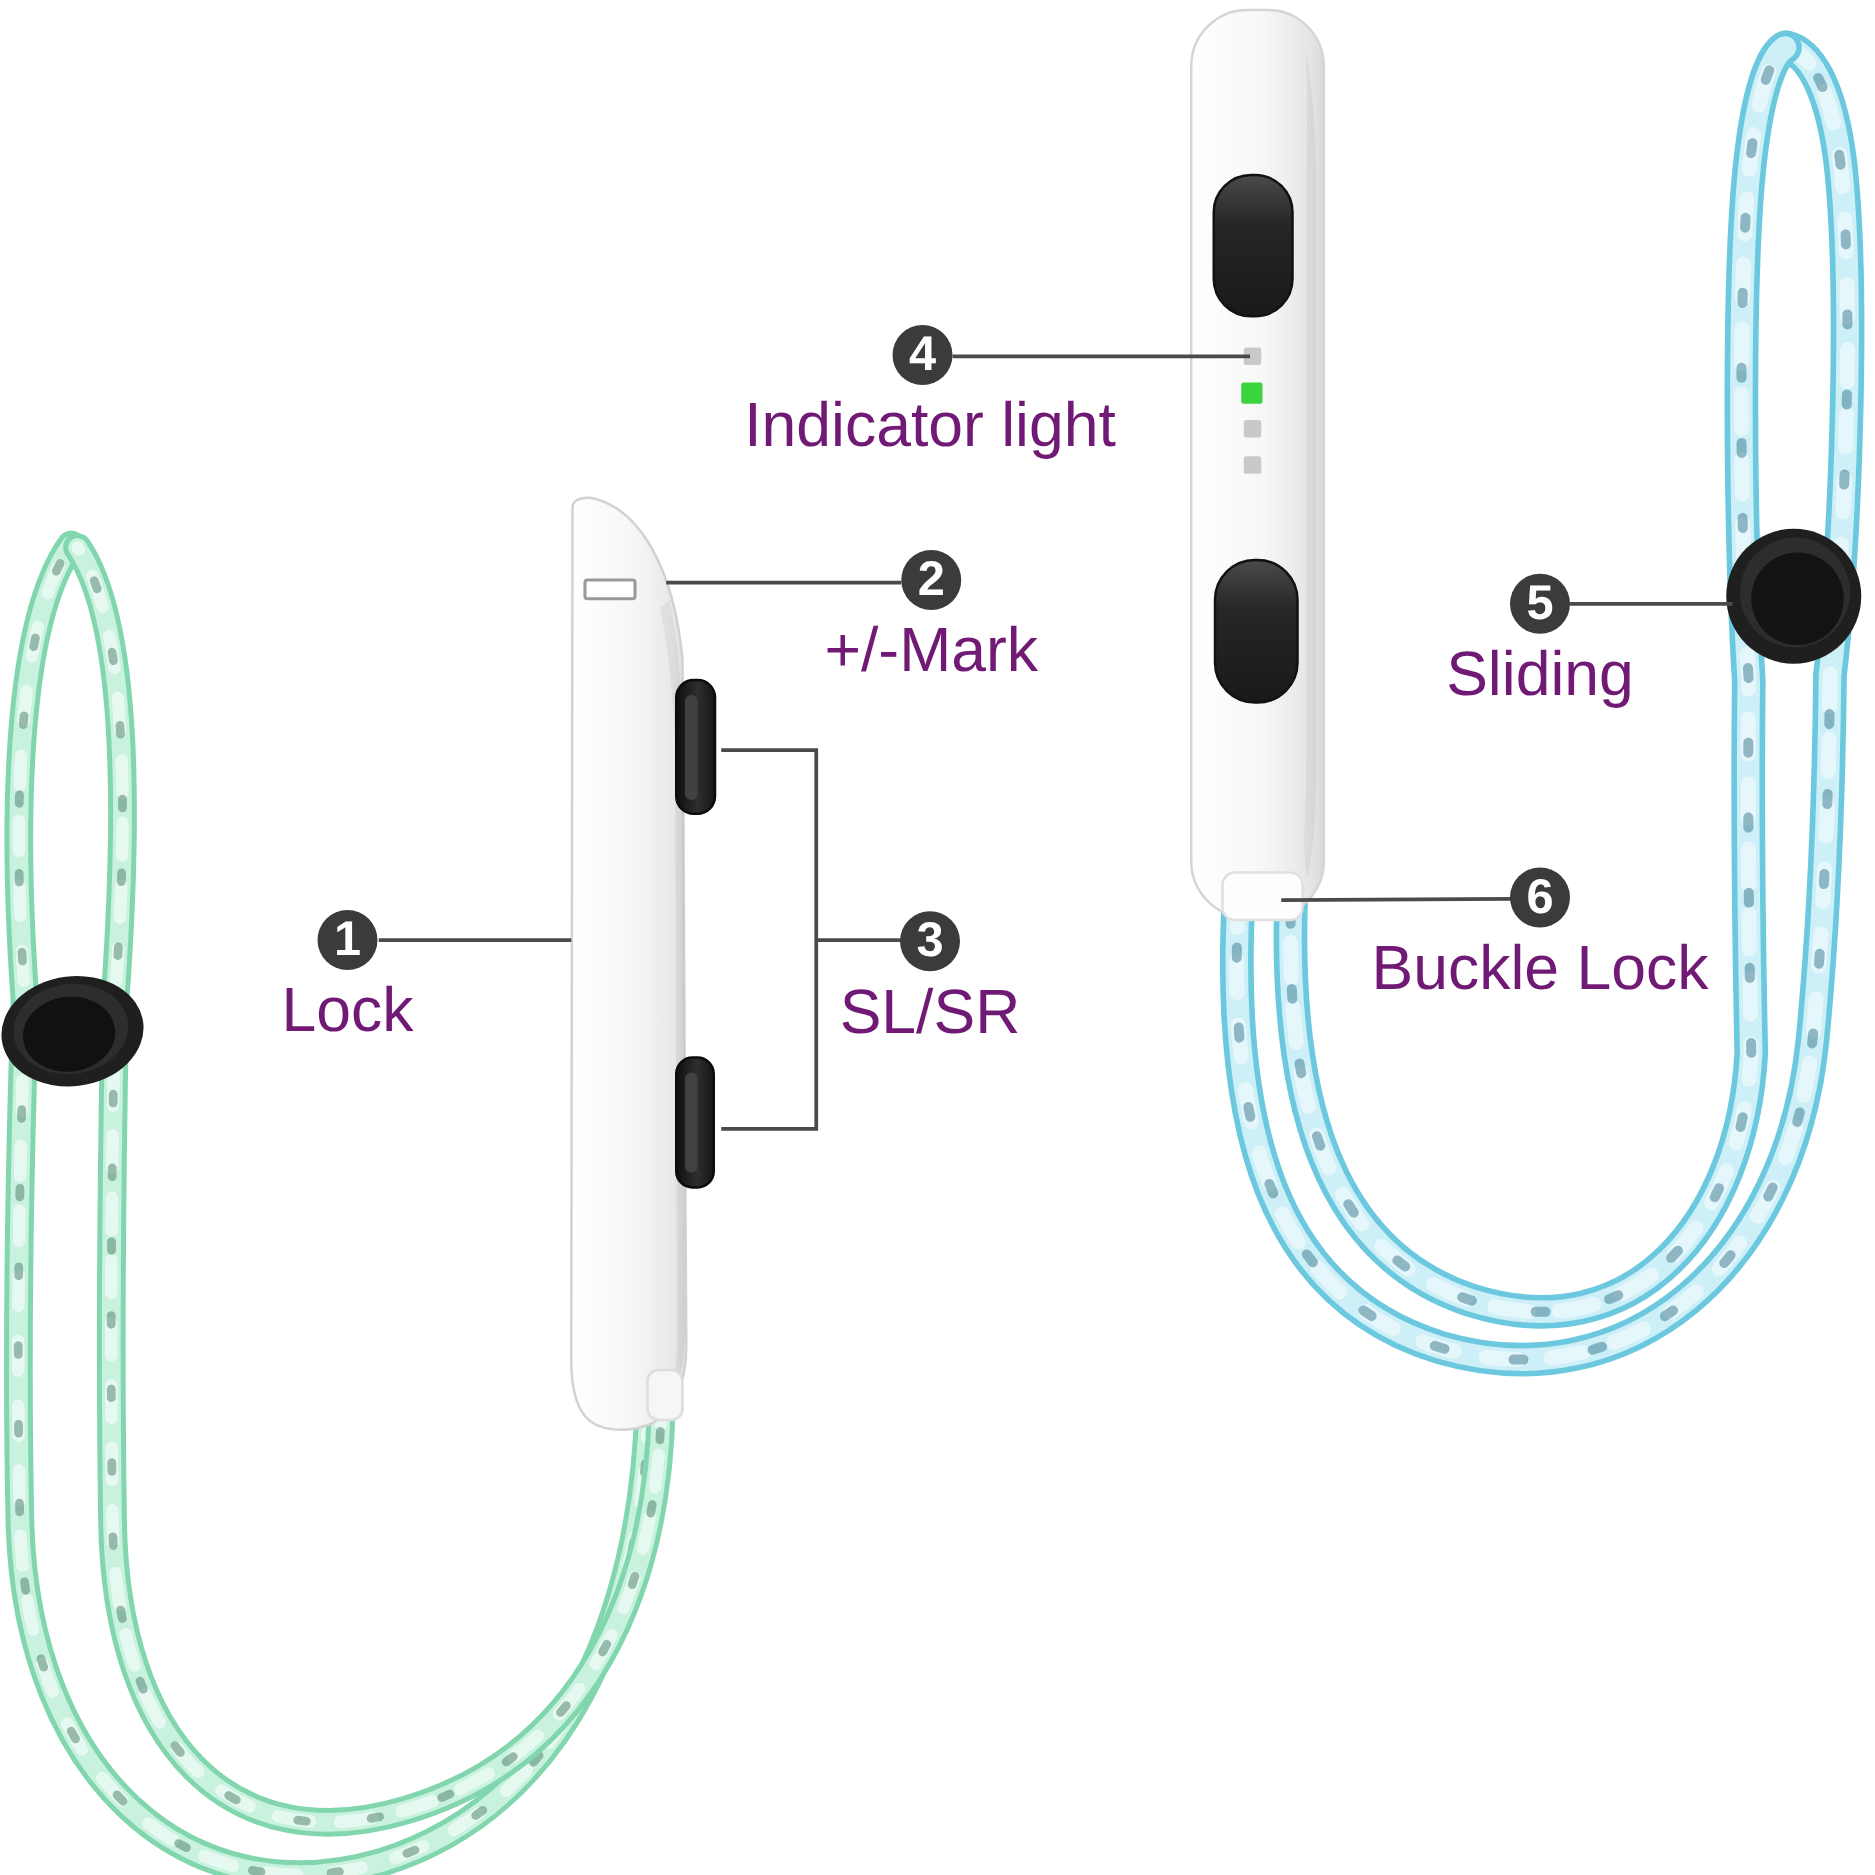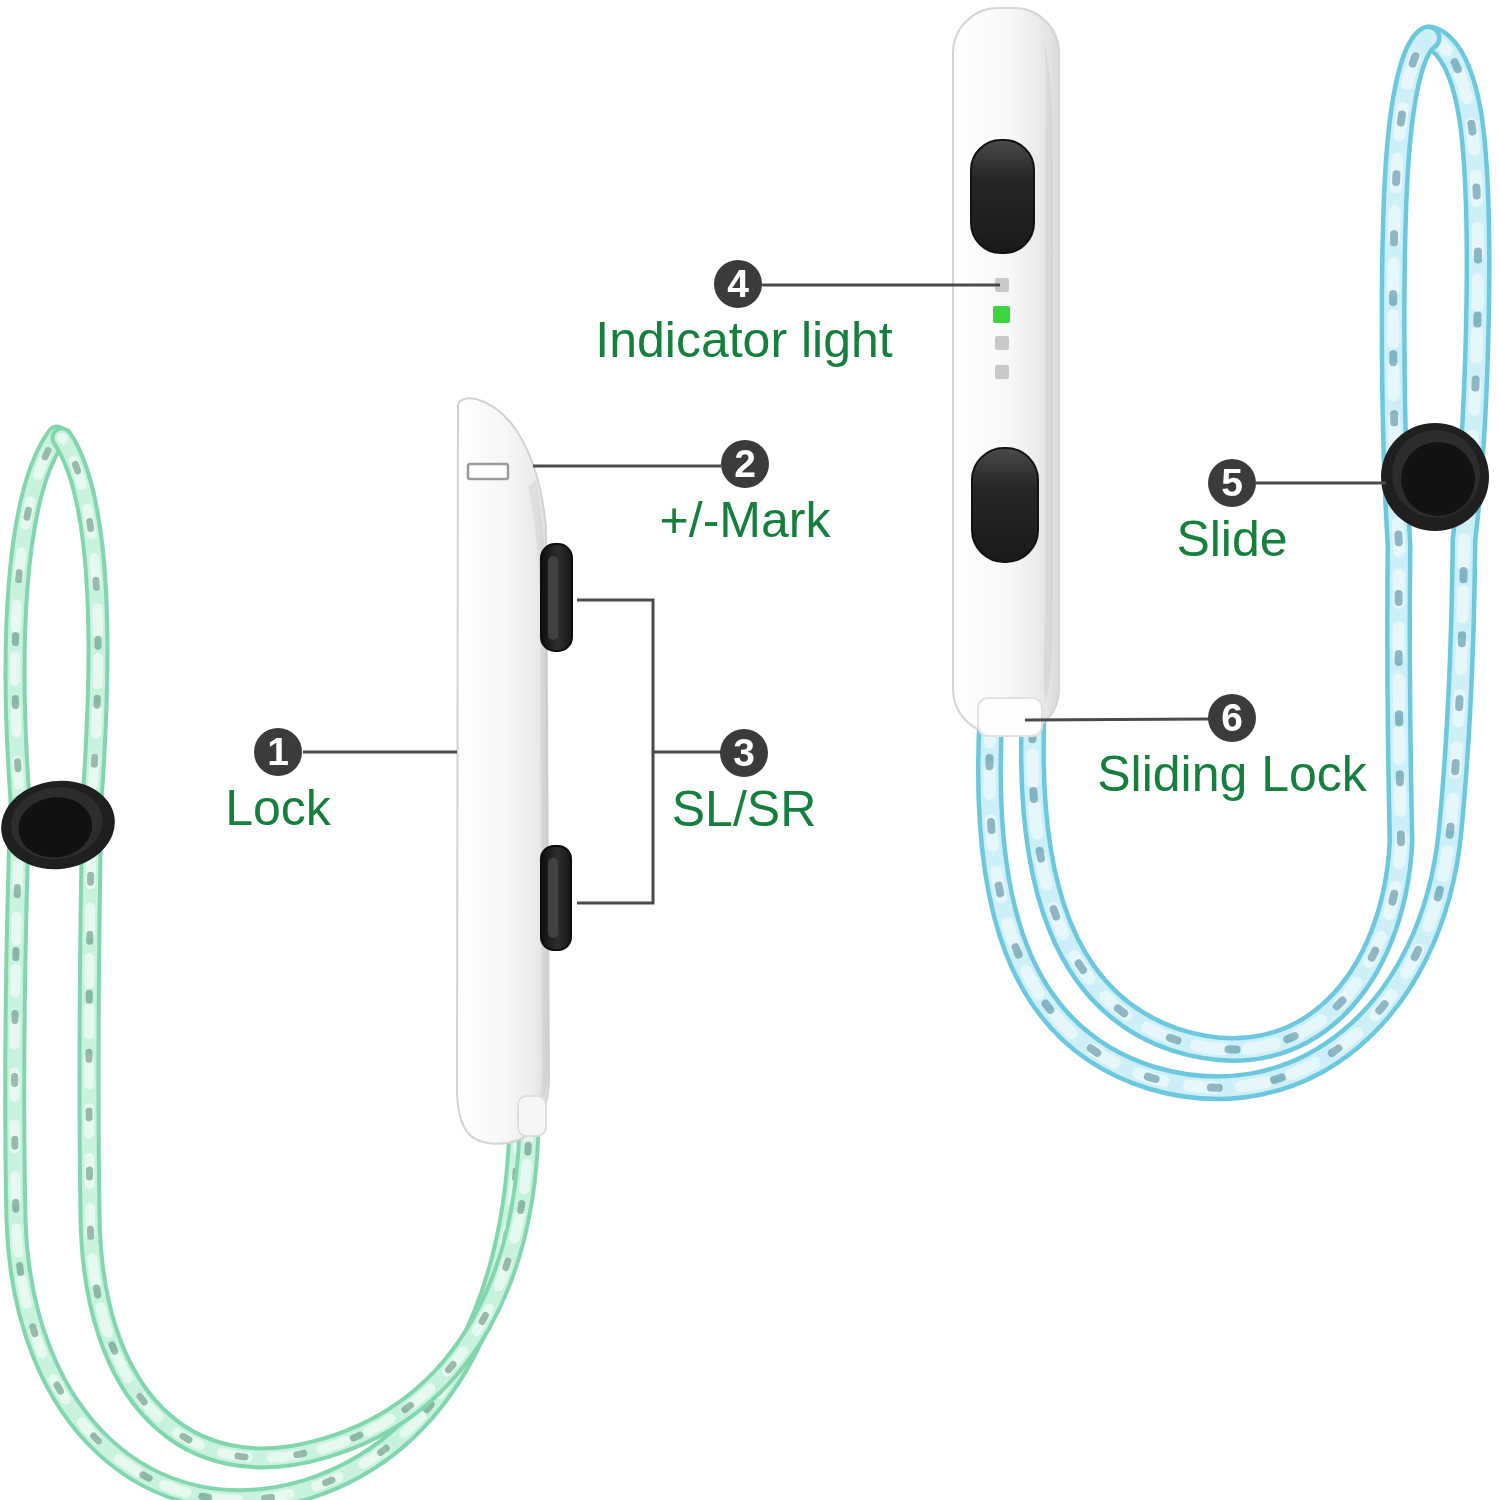--- a/index.html
+++ b/index.html
@@ -23,21 +23,21 @@
     font-size:39px;
     font-weight:bold;
     line-height:48px;
     text-align:center;
   }
   .label{
     position:absolute;
     left:0;top:28px;
     transform:translateX(-50%);
     white-space:nowrap;
-    color:#15803d;
+    color:#701a75;
     font-size:50px;
     line-height:1.15;
   }
 </style>
 </head>
 <body>
 
 <div id="stage">
 
   <svg id="art" width="1500" height="1500" viewBox="0 0 1500 1500">
@@ -168,21 +168,21 @@
     <div class="label">SL/SR</div>
   </div>
 
   <div class="callout" style="left:738px;top:284px">
     <div class="badge">4</div>
     <div class="label" style="left:6px">Indicator light</div>
   </div>
 
   <div class="callout" style="left:1232px;top:483px">
     <div class="badge">5</div>
-    <div class="label">Slide</div>
+    <div class="label">Sliding</div>
   </div>
 
   <div class="callout" style="left:1232px;top:718px">
     <div class="badge">6</div>
-    <div class="label">Sliding Lock</div>
+    <div class="label">Buckle Lock</div>
   </div>
 
 </div>
 
 </body></html>

